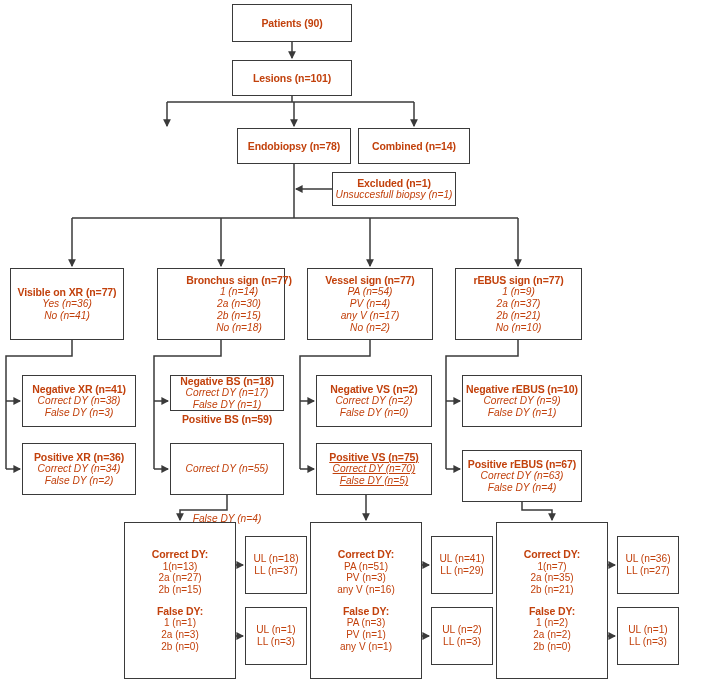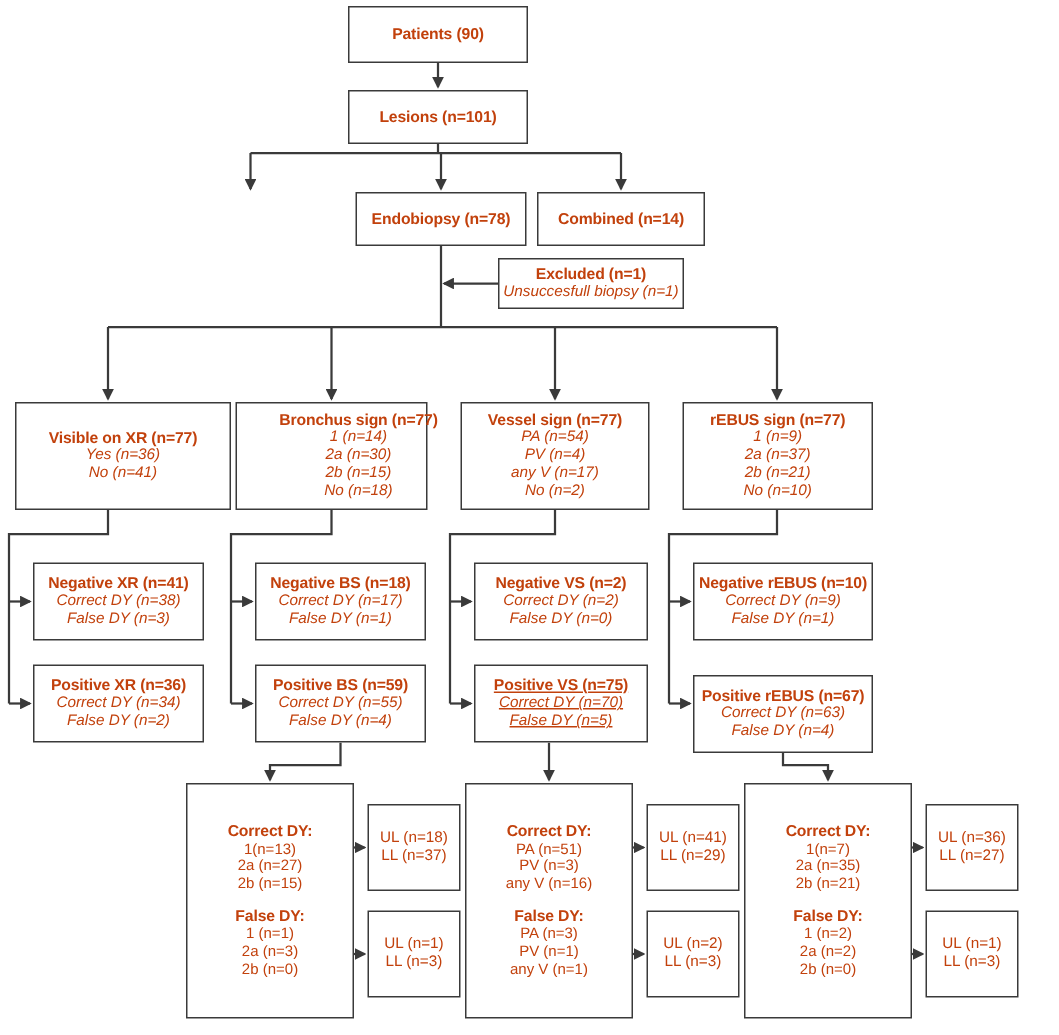--- a/index.html
+++ b/index.html
@@ -52,32 +52,32 @@
   .gap{height:9px;}
   
   #box-patients{left:232px;  top:4px;   width:120px; height:38px;}
   #box-lesions {left:232px;  top:60px;  width:120px; height:36px;}
   
   #box-ttna     {left:103px; top:128px; width:128px; height:50px;}
   #box-endo     {left:237px; top:128px; width:114px; height:36px;}
   #box-combined {left:358px; top:128px; width:112px; height:36px;}
   #box-excluded {left:332px; top:172px; width:124px; height:34px;}
   
-  #box-xr    {left:10px;  top:268px; width:144px; height:72px;}
+  #box-xr    {left:10px;  top:268px; width:114px; height:72px;}
   #box-bs    {left:157px; top:268px; width:128px; height:72px;padding-left:36px;}
   #box-vs    {left:307px; top:268px; width:126px; height:72px;}
   #box-rebus {left:455px; top:268px; width:127px; height:72px;}
   
   #box-neg-xr    {left:22px;  top:375px; width:114px; height:52px;}
-  #box-neg-bs    {left:170px; top:375px; width:114px; height:52px;}
+  #box-neg-bs    {left:170px; top:375px; width:114px; height:36px;}
   #box-neg-vs    {left:316px; top:375px; width:116px; height:52px;}
   #box-neg-rebus {left:462px; top:375px; width:120px; height:52px;}
   
   #box-pos-xr    {left:22px;  top:443px; width:114px; height:52px;}
-  #box-pos-bs    {left:170px; top:443px; width:114px; height:52px;}
+  #box-pos-bs    {left:170px; top:443px; width:114px; height:52px;gap:38px;}
   #box-pos-vs    {left:316px; top:443px; width:116px; height:52px;text-decoration:underline;}
   #box-pos-rebus {left:462px; top:450px; width:120px; height:52px;}
   
   #box-dy-bs    {left:124px; top:522px; width:112px; height:157px;}
   #box-dy-vs    {left:310px; top:522px; width:112px; height:157px;}
   #box-dy-rebus {left:496px; top:522px; width:112px; height:157px;}
   
   #box-lobe-bs-c    {left:245px; top:536px; width:62px; height:58px;}
   #box-lobe-bs-f    {left:245px; top:607px; width:62px; height:58px;}
   #box-lobe-vs-c    {left:431px; top:536px; width:62px; height:58px;}

